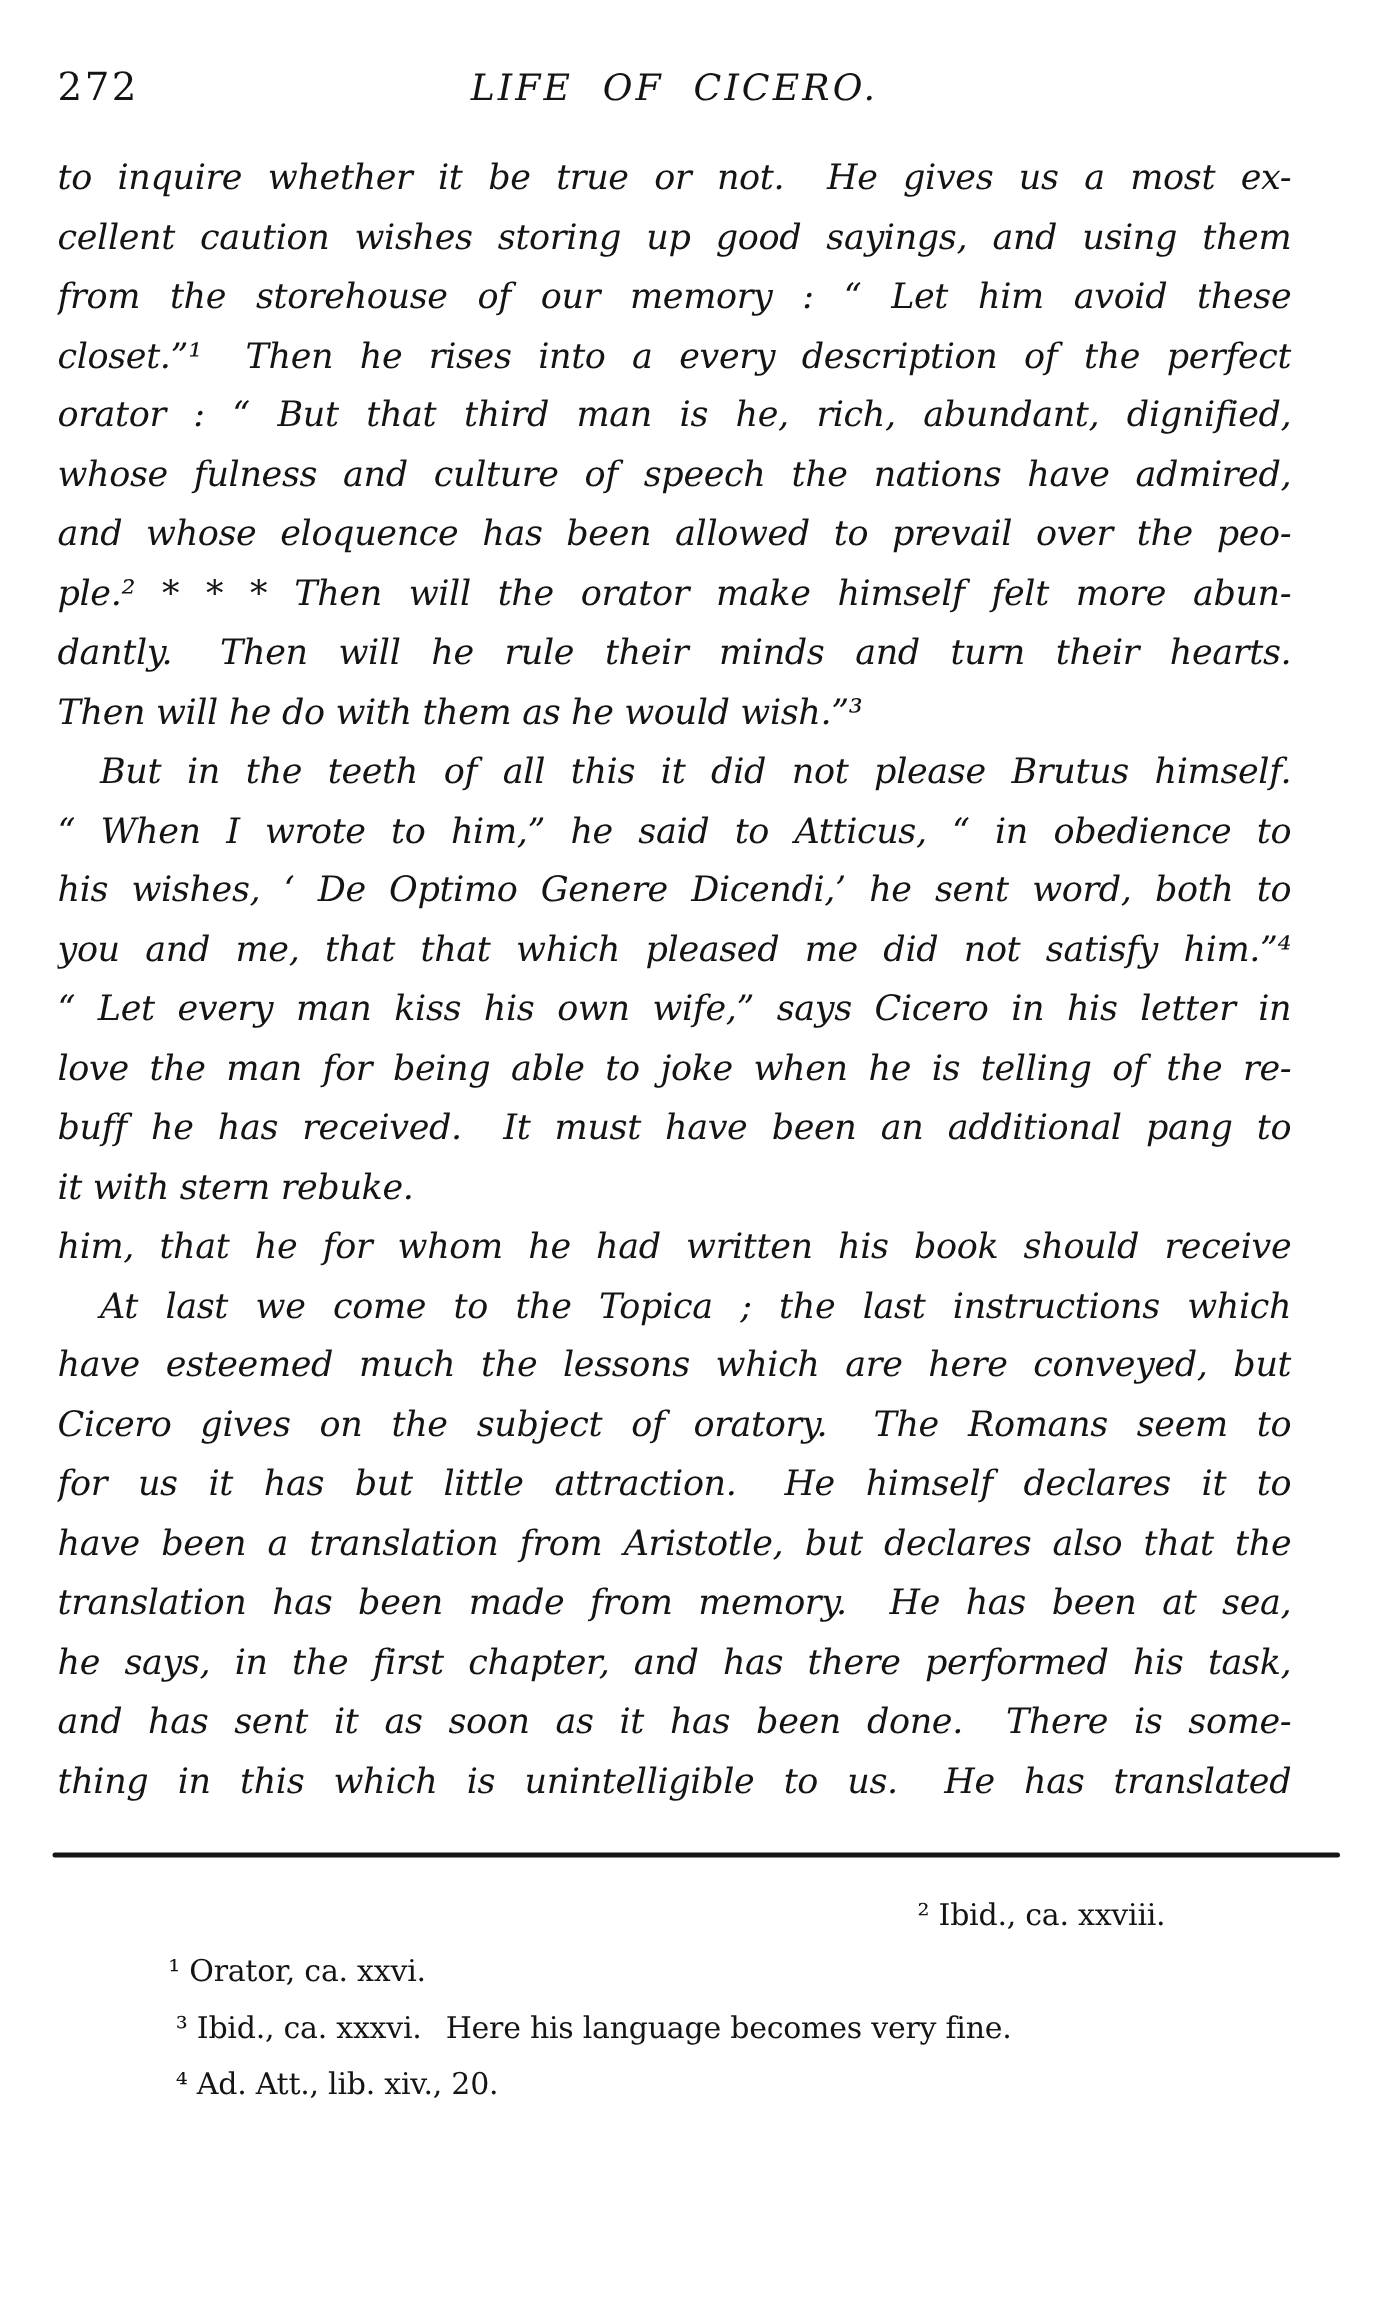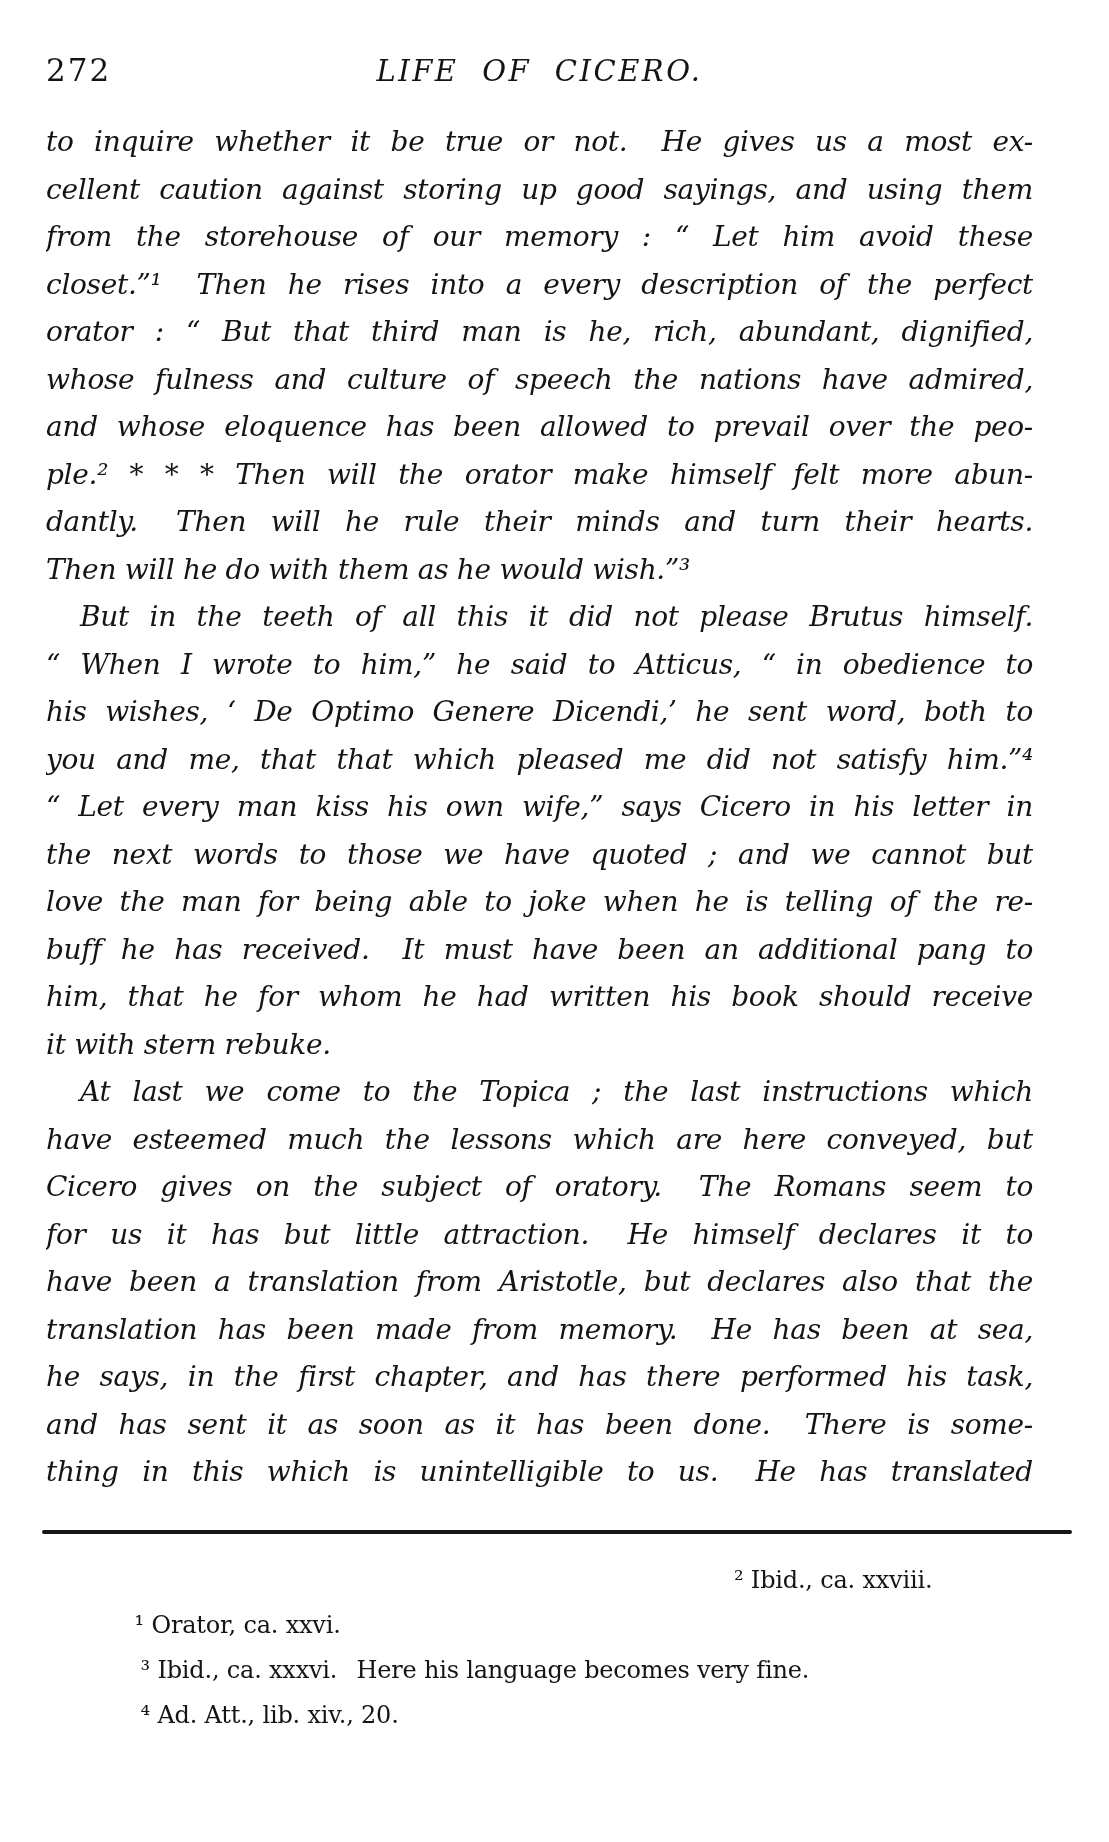--- a/index.html
+++ b/index.html
@@ -77,39 +77,38 @@
 <div class="page">
 
   <div class="header">
     <span class="pagenum">272</span>
     <span class="running-title">LIFE OF CICERO.</span>
     <span class="header-spacer"></span>
   </div>
 
   <div class="body-text" id="body-text">
       <div class="line">to inquire whether it be true or not.  He gives us a most ex-</div>
-      <div class="line">cellent caution against storing up good sayings, and using them</div>
+      <div class="line">cellent caution wishes storing up good sayings, and using them</div>
       <div class="line">from the storehouse of our memory : “ Let him avoid these</div>
       <div class="line">closet.”¹  Then he rises into a every description of the perfect</div>
       <div class="line">orator : “ But that third man is he, rich, abundant, dignified,</div>
       <div class="line">whose fulness and culture of speech the nations have admired,</div>
       <div class="line">and whose eloquence has been allowed to prevail over the peo-</div>
       <div class="line">ple.² * * * Then will the orator make himself felt more abun-</div>
       <div class="line">dantly.  Then will he rule their minds and turn their hearts.</div>
       <div class="line no-just">Then will he do with them as he would wish.”³</div>
       <div class="line indent">But in the teeth of all this it did not please Brutus himself.</div>
       <div class="line">“ When I wrote to him,” he said to Atticus, “ in obedience to</div>
       <div class="line">his wishes, ‘ De Optimo Genere Dicendi,’ he sent word, both to</div>
       <div class="line">you and me, that that which pleased me did not satisfy him.”⁴</div>
       <div class="line">“ Let every man kiss his own wife,” says Cicero in his letter in</div>
-      <div class="line">the next words to those we have quoted ; and we cannot but</div>
       <div class="line">love the man for being able to joke when he is telling of the re-</div>
       <div class="line">buff he has received.  It must have been an additional pang to</div>
+      <div class="line no-just">it with stern rebuke.</div>
       <div class="line">him, that he for whom he had written his book should receive</div>
-      <div class="line no-just">it with stern rebuke.</div>
       <div class="line indent">At last we come to the Topica ; the last instructions which</div>
       <div class="line">have esteemed much the lessons which are here conveyed, but</div>
       <div class="line">Cicero gives on the subject of oratory.  The Romans seem to</div>
       <div class="line">for us it has but little attraction.  He himself declares it to</div>
       <div class="line">have been a translation from Aristotle, but declares also that the</div>
       <div class="line">translation has been made from memory.  He has been at sea,</div>
       <div class="line">he says, in the first chapter, and has there performed his task,</div>
       <div class="line">and has sent it as soon as it has been done.  There is some-</div>
       <div class="line">thing in this which is unintelligible to us.  He has translated</div>
     </div>

